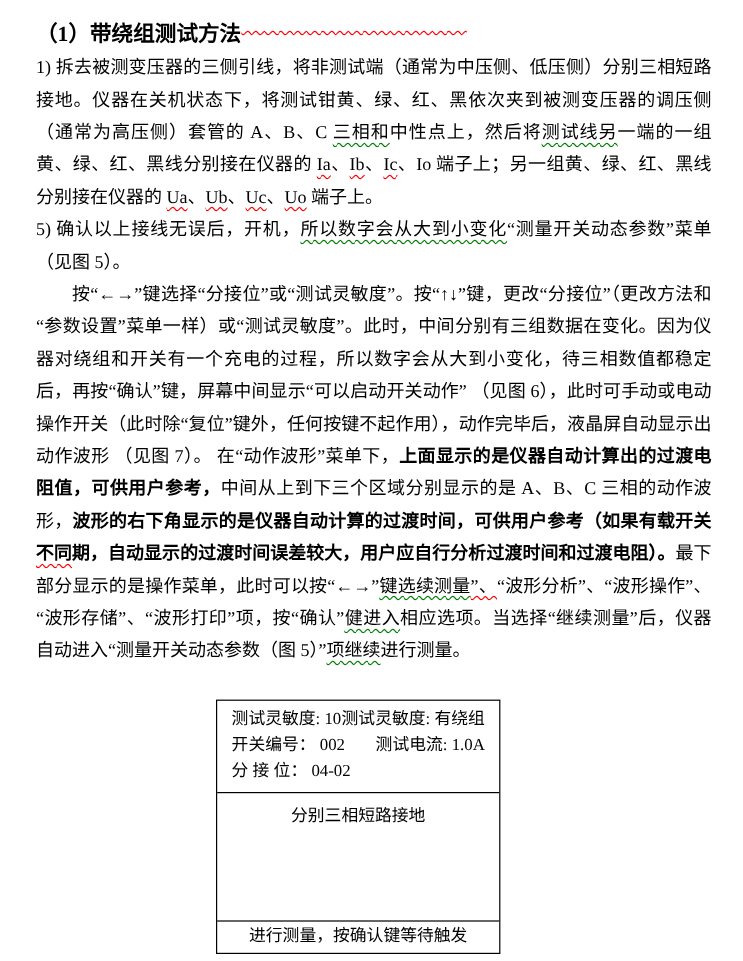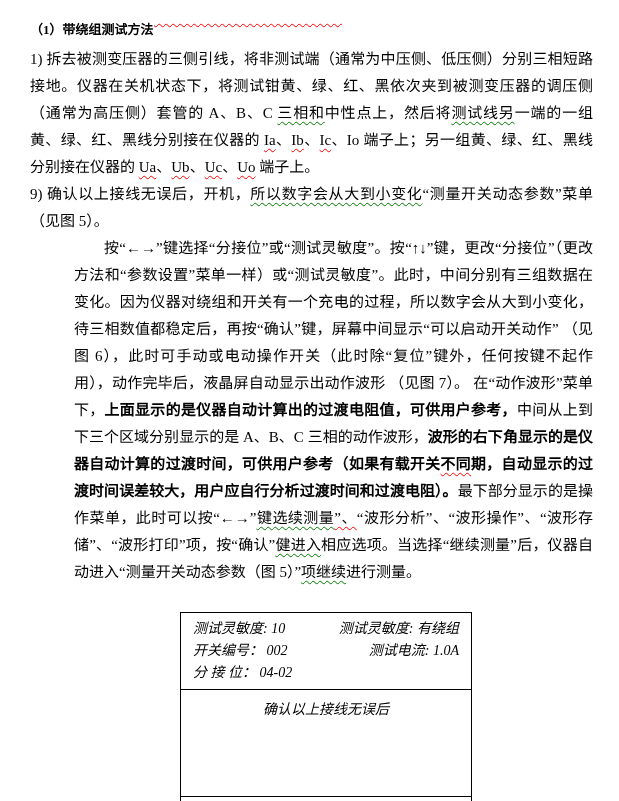--- a/index.html
+++ b/index.html
@@ -11,21 +11,21 @@
   body {
     width: 619px;
     height: 801px;
     overflow: hidden;
     font-family: "Liberation Serif", serif;
   }
   .page {
     padding: 8px 26px 0 30px;
   }
   .title {
-    font-size: 13px;
+    font-size: 18px;
     font-weight: bold;
     line-height: 26px;
     margin: 0 0 3px 0;
     white-space: nowrap;
   }
   .title-wavy {
     display: inline-block;
     width: 188px;
     overflow: hidden;
     white-space: nowrap;
@@ -35,36 +35,35 @@
     text-decoration-color: var(--spell-red, #ff0000);
     text-decoration-thickness: 1px;
     text-underline-offset: -2px;
   }
   .body-text {
     font-size: 15px;
     line-height: 27px;
     text-align: justify;
     margin: 0;
   }
-  .indent { text-indent: 2em; margin-left: 44px; }
+  .indent { text-indent: 2em; }
   .seg-bold { font-weight: bold; }
   .wavy-red, .wavy-green {
     text-decoration-line: underline;
     text-decoration-style: wavy;
     text-decoration-thickness: 1px;
     text-underline-offset: 3px;
     text-decoration-skip-ink: none;
   }
   .wavy-red   { text-decoration-color: var(--spell-red, #ff0000); }
   .wavy-green { text-decoration-color: var(--grammar-green, #008000); }
 
   .figure {
-    width: 292px;
+    width: 237px;
     margin: 26px 0 0 150px;
-    font-style: italic;
   }
   .lcd {
     border: 1.5px solid #000000;
     background: #ffffff;
   }
   .lcd-top {
     padding: 5px 12px 5px 12px;
     border-bottom: 1.5px solid #000000;
     font-size: 14px;
   }
@@ -101,40 +100,40 @@
 </style>
 </head>
 <body>
 
 <div class="page">
 
   <h1 class="title"><span>（1）带绕组测试方法</span><span class="title-wavy">&nbsp;&nbsp;&nbsp;&nbsp;&nbsp;&nbsp;&nbsp;&nbsp;&nbsp;&nbsp;&nbsp;&nbsp;&nbsp;&nbsp;&nbsp;&nbsp;&nbsp;&nbsp;&nbsp;&nbsp;&nbsp;&nbsp;&nbsp;&nbsp;&nbsp;&nbsp;&nbsp;&nbsp;&nbsp;&nbsp;&nbsp;&nbsp;&nbsp;&nbsp;&nbsp;&nbsp;&nbsp;&nbsp;&nbsp;&nbsp;&nbsp;&nbsp;&nbsp;&nbsp;&nbsp;&nbsp;&nbsp;&nbsp;&nbsp;&nbsp;&nbsp;&nbsp;&nbsp;&nbsp;&nbsp;&nbsp;&nbsp;&nbsp;&nbsp;&nbsp;&nbsp;&nbsp;&nbsp;&nbsp;&nbsp;&nbsp;&nbsp;&nbsp;&nbsp;&nbsp;&nbsp;&nbsp;&nbsp;&nbsp;&nbsp;&nbsp;&nbsp;&nbsp;&nbsp;&nbsp;</span></h1>
 
   <p class="body-text"><span>1) 拆去被测变压器的三侧引线，将非测试端（通常为中压侧、低压侧）分别三相短路接地。仪器在关机状态下，将测试钳黄、绿、红、黑依次夹到被测变压器的调压侧（通常为高压侧）套管的 A、B、C </span><span class="wavy-green">三相和</span><span>中性点上，然后将</span><span class="wavy-green">测试线另</span><span>一端的一组黄、绿、红、黑线分别接在仪器的 </span><span class="wavy-red">Ia</span><span>、</span><span class="wavy-red">Ib</span><span>、</span><span class="wavy-red">Ic</span><span>、Io 端子上；另一组黄、绿、红、黑线分别接在仪器的 </span><span class="wavy-red">Ua</span><span>、</span><span class="wavy-red">Ub</span><span>、</span><span class="wavy-red">Uc</span><span>、</span><span class="wavy-red">Uo</span><span> 端子上。</span></p>
 
-  <p class="body-text"><span>9) 确认以上接线无误后，开机，</span><span class="wavy-green">所以数字会从大到小变化</span><span>“测量开关动态参数”菜单（见图 5）。</span></p>
+  <p class="body-text"><span>5) 确认以上接线无误后，开机，</span><span class="wavy-green">所以数字会从大到小变化</span><span>“测量开关动态参数”菜单（见图 5）。</span></p>
 
   <p class="body-text indent"><span>按“←→”键选择“分接位”或“测试灵敏度”。按“↑↓”键，更改“分接位”（更改方法和“参数设置”菜单一样）或“测试灵敏度”。此时，中间分别有三组数据在变化。因为仪器对绕组和开关有一个充电的过程，所以数字会从大到小变化，待三相数值都稳定后，再按“确认”键，屏幕中间显示“可以启动开关动作” （见图 6），此时可手动或电动操作开关（此时除“复位”键外，任何按键不起作用），动作完毕后，液晶屏自动显示出动作波形 （见图 7）。  在“动作波形”菜单下，</span><span class="seg-bold">上面显示的是仪器自动计算出的过渡电阻值，可供用户参考，</span><span>中间从上到下三个区域分别显示的是 A、B、C 三相的动作波形，</span><span class="seg-bold">波形的右下角显示的是仪器自动计算的过渡时间，可供用户参考（如果有载开关</span><span class="seg-bold wavy-red">不同</span><span class="seg-bold">期，自动显示的过渡时间误差较大，用户应自行分析过渡时间和过渡电阻）。</span><span>最下部分显示的是操作菜单，此时可以按“←→”</span><span class="wavy-green">键选续测量</span><span class="wavy-red">”、</span><span>“波形分析”、“波形操作”、“波形存储”、“波形打印”项，按“确认”</span><span class="wavy-green">健进入</span><span>相应选项。当选择“继续测量”后，仪器自动进入“测量开关动态参数（图 5）”</span><span class="wavy-green">项继续</span><span>进行测量。</span></p>
 
   <div class="figure">
     <div class="lcd">
       <div class="lcd-top">
         <div class="lcd-row">
           <span>测试灵敏度: 10</span>
           <span>测试灵敏度: 有绕组</span>
         </div>
         <div class="lcd-row">
           <span>开关编号： 002</span>
           <span>测试电流: 1.0A</span>
         </div>
         <div class="lcd-row">
           <span>分 接 位： 04-02</span>
         </div>
       </div>
       <div class="lcd-mid">
-        <div class="lcd-title">确认以上接线无误后</div>
+        <div class="lcd-title">分别三相短路接地</div>
       </div>
       <div class="lcd-footer">进行测量，按确认键等待触发</div>
     </div>
 
   </div>
 
 </div>
 
 </body></html>

